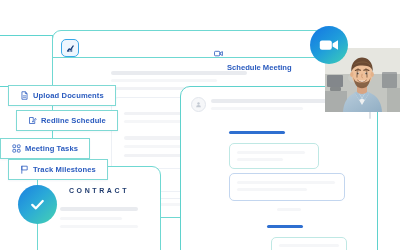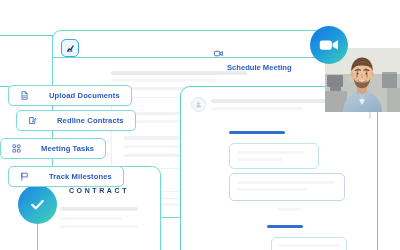--- a/index.html
+++ b/index.html
@@ -70,23 +70,23 @@
     border:1.2px solid #6fd8d2;border-radius:9px 9px 0 0;background:#fff;
   }
   .contract-title{
     position:absolute;left:0;right:0;top:20px;text-align:center;
     font-size:7px;font-weight:700;letter-spacing:2.6px;color:#1f3b6e;
   }
 
   
   .pill{
     position:absolute;height:19px;
-    display:flex;align-items:center;gap:20px;
+    display:flex;align-items:center;gap:4px;
     padding:0 11px;
-    border:1.2px solid;border-radius:5px;
+    border:1.2px solid;border-radius:0;
     background:#ffffff;
     white-space:nowrap;
     box-shadow:0 1px 2px rgba(40,80,140,.05);
   }
   .pill .p-label{
     font-size:7.6px;font-weight:700;color:#2a5bbf;letter-spacing:.1px;
   }
   .pill .p-ico{display:flex;align-items:center;justify-content:center;width:9px;height:9px;}
   .pill .p-ico svg{display:block;}
 
@@ -226,36 +226,36 @@
     <span class="p-label">Upload Documents</span>
   </div>
 
   <div class="pill" style="left:16px;top:110px;border-color:#7fd9d4;">
     <span class="p-ico">
       <svg width="9" height="9" viewBox="0 0 12 12">
         <path d="M2 2 H7 V5 M2 2 V10 H9 V7" fill="none" stroke="#2a5bbf" stroke-width="1.05" stroke-linejoin="round"></path>
         <path d="M6.4 6.6 L9.9 3.1 L11 4.2 L7.5 7.7 L6 8 Z" fill="none" stroke="#2a5bbf" stroke-width="1.05" stroke-linejoin="round"></path>
       </svg>
     </span>
-    <span class="p-label">Redline Contracts</span>
+    <span class="p-label">Redline Schedule</span>
   </div>
 
   <div class="pill" style="left:0px;top:138px;border-color:#7fd9d4;">
     <span class="p-ico">
       <svg width="9" height="9" viewBox="0 0 12 12">
         <rect x="1.2" y="1.2" width="3.6" height="3.6" rx="0.6" fill="none" stroke="#2a5bbf" stroke-width="1.05"></rect>
         <rect x="7.2" y="1.2" width="3.6" height="3.6" rx="0.6" fill="none" stroke="#2a5bbf" stroke-width="1.05"></rect>
         <rect x="1.2" y="7.2" width="3.6" height="3.6" rx="0.6" fill="none" stroke="#2a5bbf" stroke-width="1.05"></rect>
         <rect x="7.2" y="7.2" width="3.6" height="3.6" rx="0.6" fill="none" stroke="#2a5bbf" stroke-width="1.05"></rect>
       </svg>
     </span>
     <span class="p-label">Meeting Tasks</span>
   </div>
 
-  <div class="pill" style="left:8px;top:166px;border-color:#7fd9d4;align-items:center;">
+  <div class="pill" style="left:8px;top:159px;border-color:#7fd9d4;align-items:center;">
     <span class="p-ico">
       <svg width="9" height="9" viewBox="0 0 12 12">
         <path d="M2.4 1.6 V11" stroke="#2a5bbf" stroke-width="1.05" stroke-linecap="round"></path>
         <rect x="2.4" y="1.6" width="7.2" height="5" fill="none" stroke="#2a5bbf" stroke-width="1.05" stroke-linejoin="round"></rect>
       </svg>
     </span>
     <span class="p-label">Track Milestones</span>
   </div>
 
   <div class="schedule-btn">

